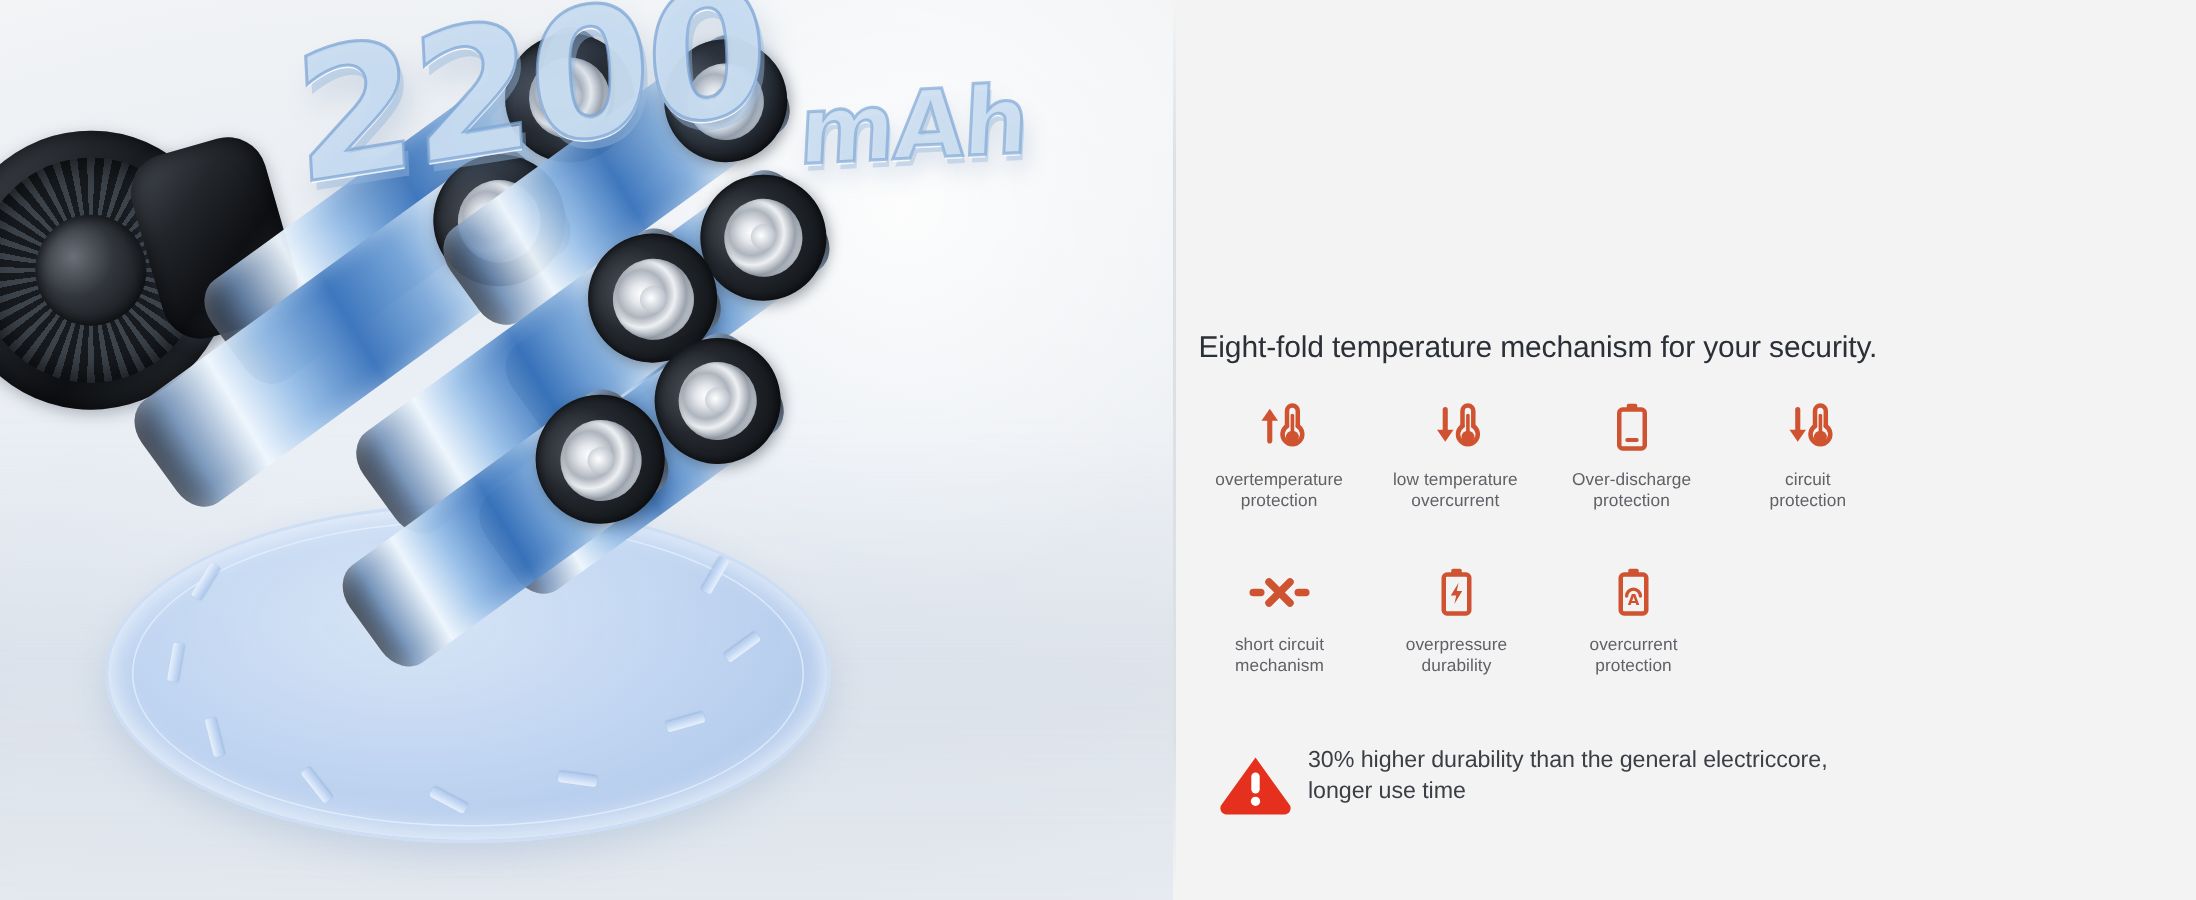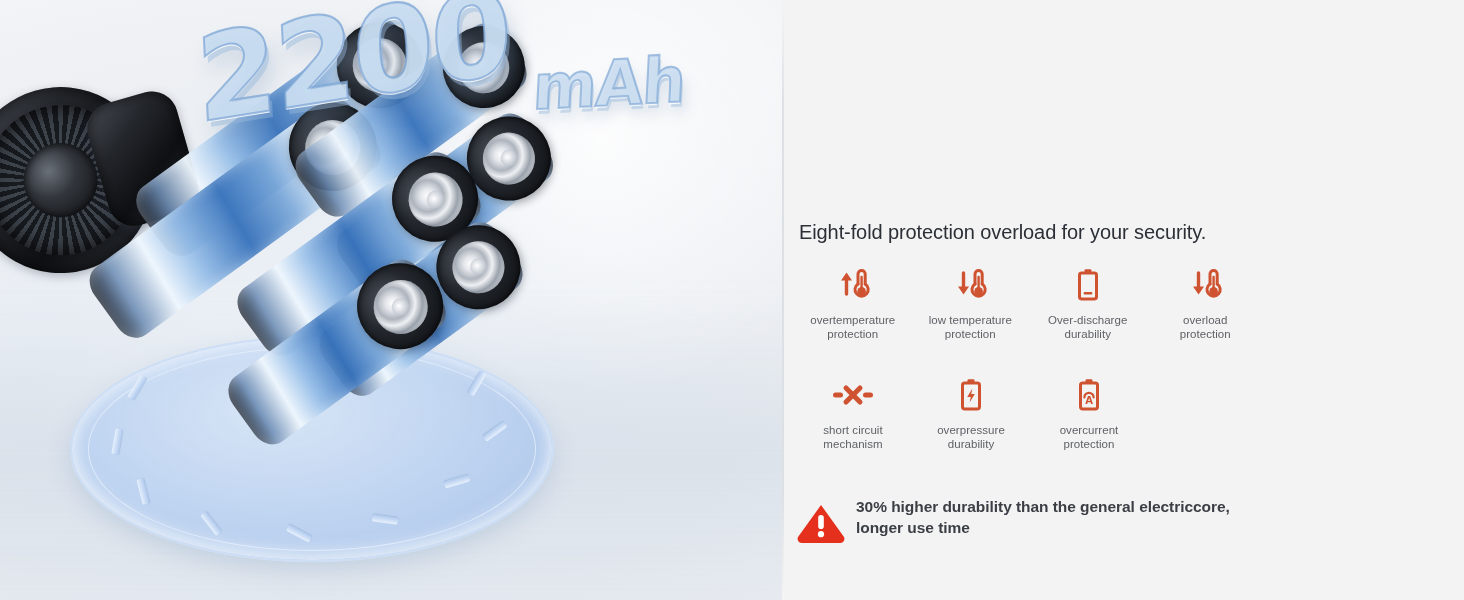--- a/index.html
+++ b/index.html
@@ -261,25 +261,24 @@
     color: #5f6166;
     font-size: 11.5px;
     line-height: 14px;
     letter-spacing: 0.05px;
     white-space: pre-line;
   }
 
   
   #callout {
     position: absolute;
-    left: 10px; top: 496px;
+    left: 26px; top: 496px;
     width: 540px;
     display: flex;
     align-items: flex-start;
-    font-weight: bold;
   }
   #callout-icon {
     width: 54px;
     flex: 0 0 54px;
     padding-top: 4px;
   }
   #callout-text {
     margin-left: 8px;
     color: #3b3f45;
     font-size: 15.5px;
@@ -373,21 +372,21 @@
       <span class="mah-num">2200</span>
       <span class="mah-unit">mAh</span>
     </div>
   </div>
 
   <div id="seam"></div>
 
   <div id="content-panel">
 
 
-    <p id="subtitle">Eight-fold protection overload for your security.</p>
+    <p id="subtitle">Eight-fold temperature mechanism for your security.</p>
 
     <div class="icon-row" id="icon-row-1">
 
       <div class="icon-cell">
         <div class="icon-art">
           <svg width="46" height="46" viewBox="0 0 46 46">
             <g fill="none" stroke="#cf5331" stroke-width="3" stroke-linecap="round" stroke-linejoin="round">
               <path d="M28 22 V12 a3.6 3.6 0 0 1 7.2 0 V22"></path>
               <path d="M28 22 a6.6 6.6 0 1 0 7.2 0"></path>
               <line x1="31.6" y1="15" x2="31.6" y2="27" stroke-width="2.4"></line>
@@ -412,51 +411,51 @@
               <line x1="31.6" y1="15" x2="31.6" y2="27" stroke-width="2.4"></line>
             </g>
             <circle cx="31.6" cy="29.4" r="4.3" fill="#cf5331"></circle>
             <g stroke="#cf5331" stroke-width="3.4" stroke-linecap="round">
               <line x1="16.5" y1="11" x2="16.5" y2="28"></line>
             </g>
             <path d="M16.5 32.5 L22 24.5 L11 24.5 Z" fill="#cf5331"></path>
           </svg>
         </div>
         <div class="icon-label">low temperature
-protection</div>
+overcurrent</div>
       </div>
 
       <div class="icon-cell">
         <div class="icon-art">
           <svg width="46" height="46" viewBox="0 0 46 46">
             <rect x="14.5" y="11" width="17" height="26" rx="2.2" fill="none" stroke="#cf5331" stroke-width="3"></rect>
             <rect x="19.5" y="7.2" width="7" height="4.2" rx="1.2" fill="#cf5331"></rect>
             <rect x="18.6" y="30" width="8.8" height="2.6" rx="1.1" fill="#cf5331"></rect>
           </svg>
         </div>
         <div class="icon-label">Over-discharge
-durability</div>
+protection</div>
       </div>
 
       <div class="icon-cell">
         <div class="icon-art">
           <svg width="46" height="46" viewBox="0 0 46 46">
             <g fill="none" stroke="#cf5331" stroke-width="3" stroke-linecap="round" stroke-linejoin="round">
               <path d="M28 22 V12 a3.6 3.6 0 0 1 7.2 0 V22"></path>
               <path d="M28 22 a6.6 6.6 0 1 0 7.2 0"></path>
               <line x1="31.6" y1="15" x2="31.6" y2="27" stroke-width="2.4"></line>
             </g>
             <circle cx="31.6" cy="29.4" r="4.3" fill="#cf5331"></circle>
             <g stroke="#cf5331" stroke-width="3.4" stroke-linecap="round">
               <line x1="16.5" y1="11" x2="16.5" y2="28"></line>
             </g>
             <path d="M16.5 32.5 L22 24.5 L11 24.5 Z" fill="#cf5331"></path>
           </svg>
         </div>
-        <div class="icon-label">overload
+        <div class="icon-label">circuit
 protection</div>
       </div>
     </div>
 
     <div class="icon-row" id="icon-row-2">
 
       <div class="icon-cell">
         <div class="icon-art">
           <svg width="46" height="46" viewBox="0 0 46 46">
             <g stroke="#cf5331" stroke-width="5" stroke-linecap="round">

